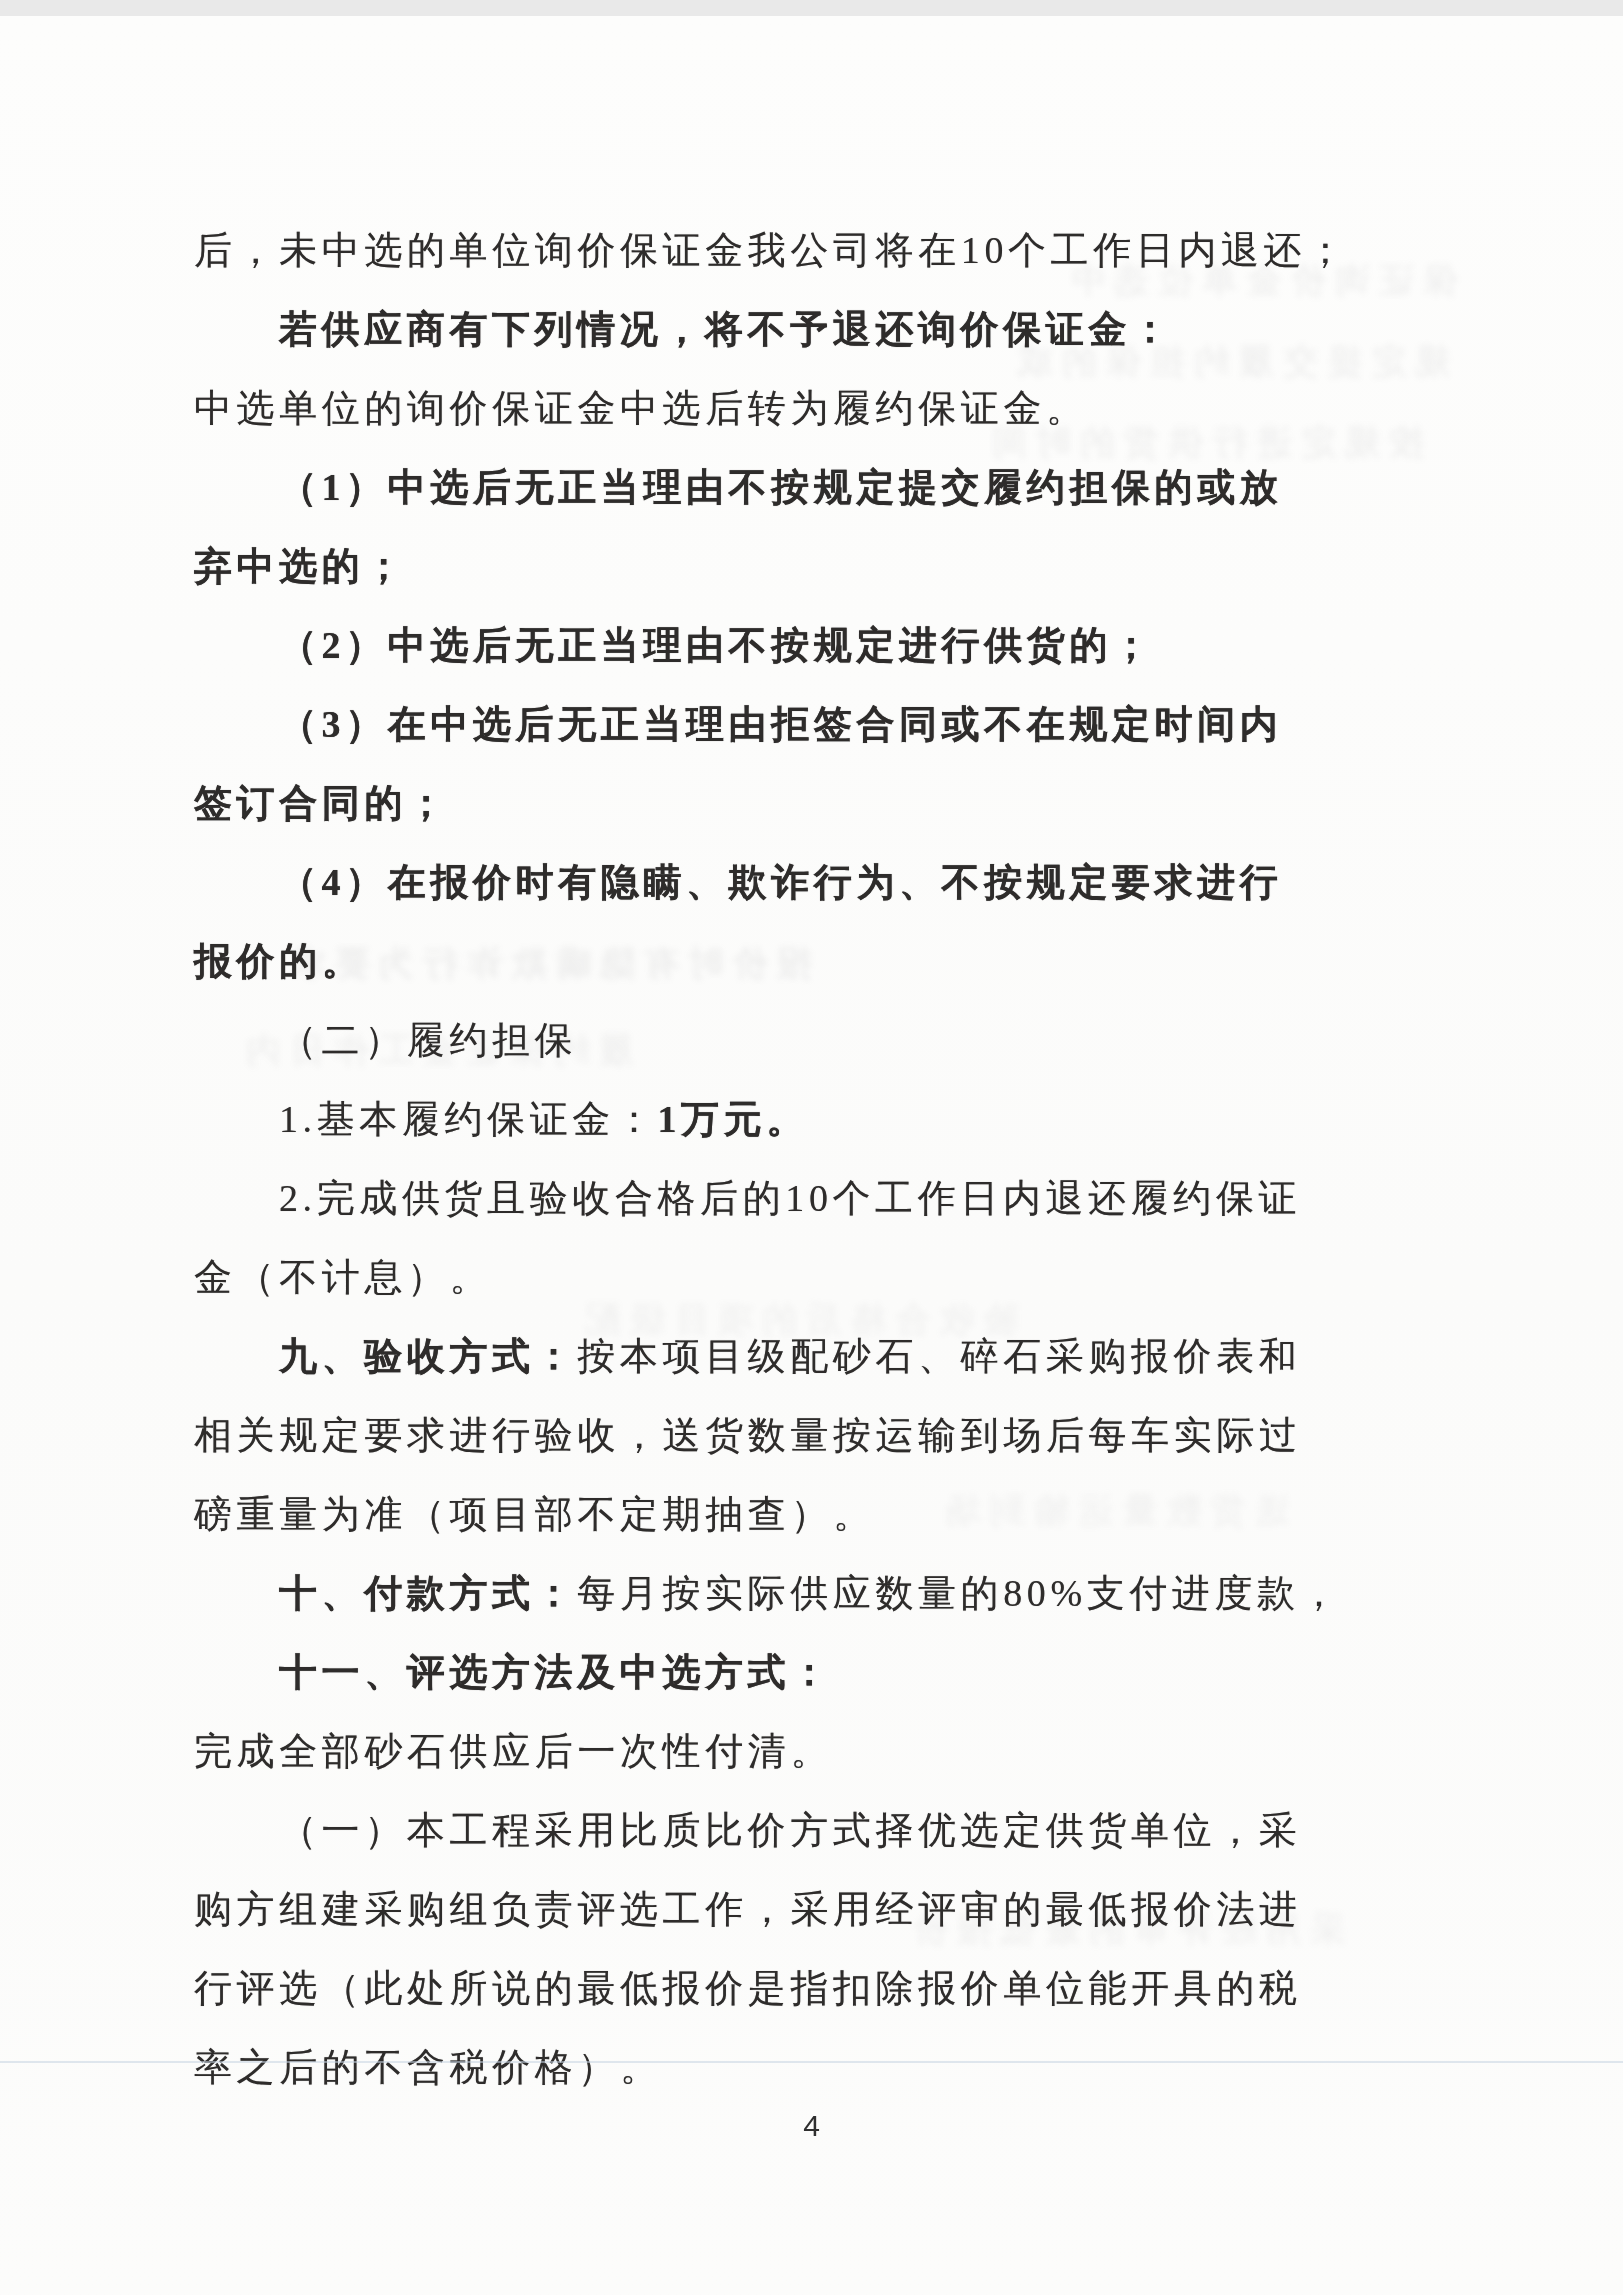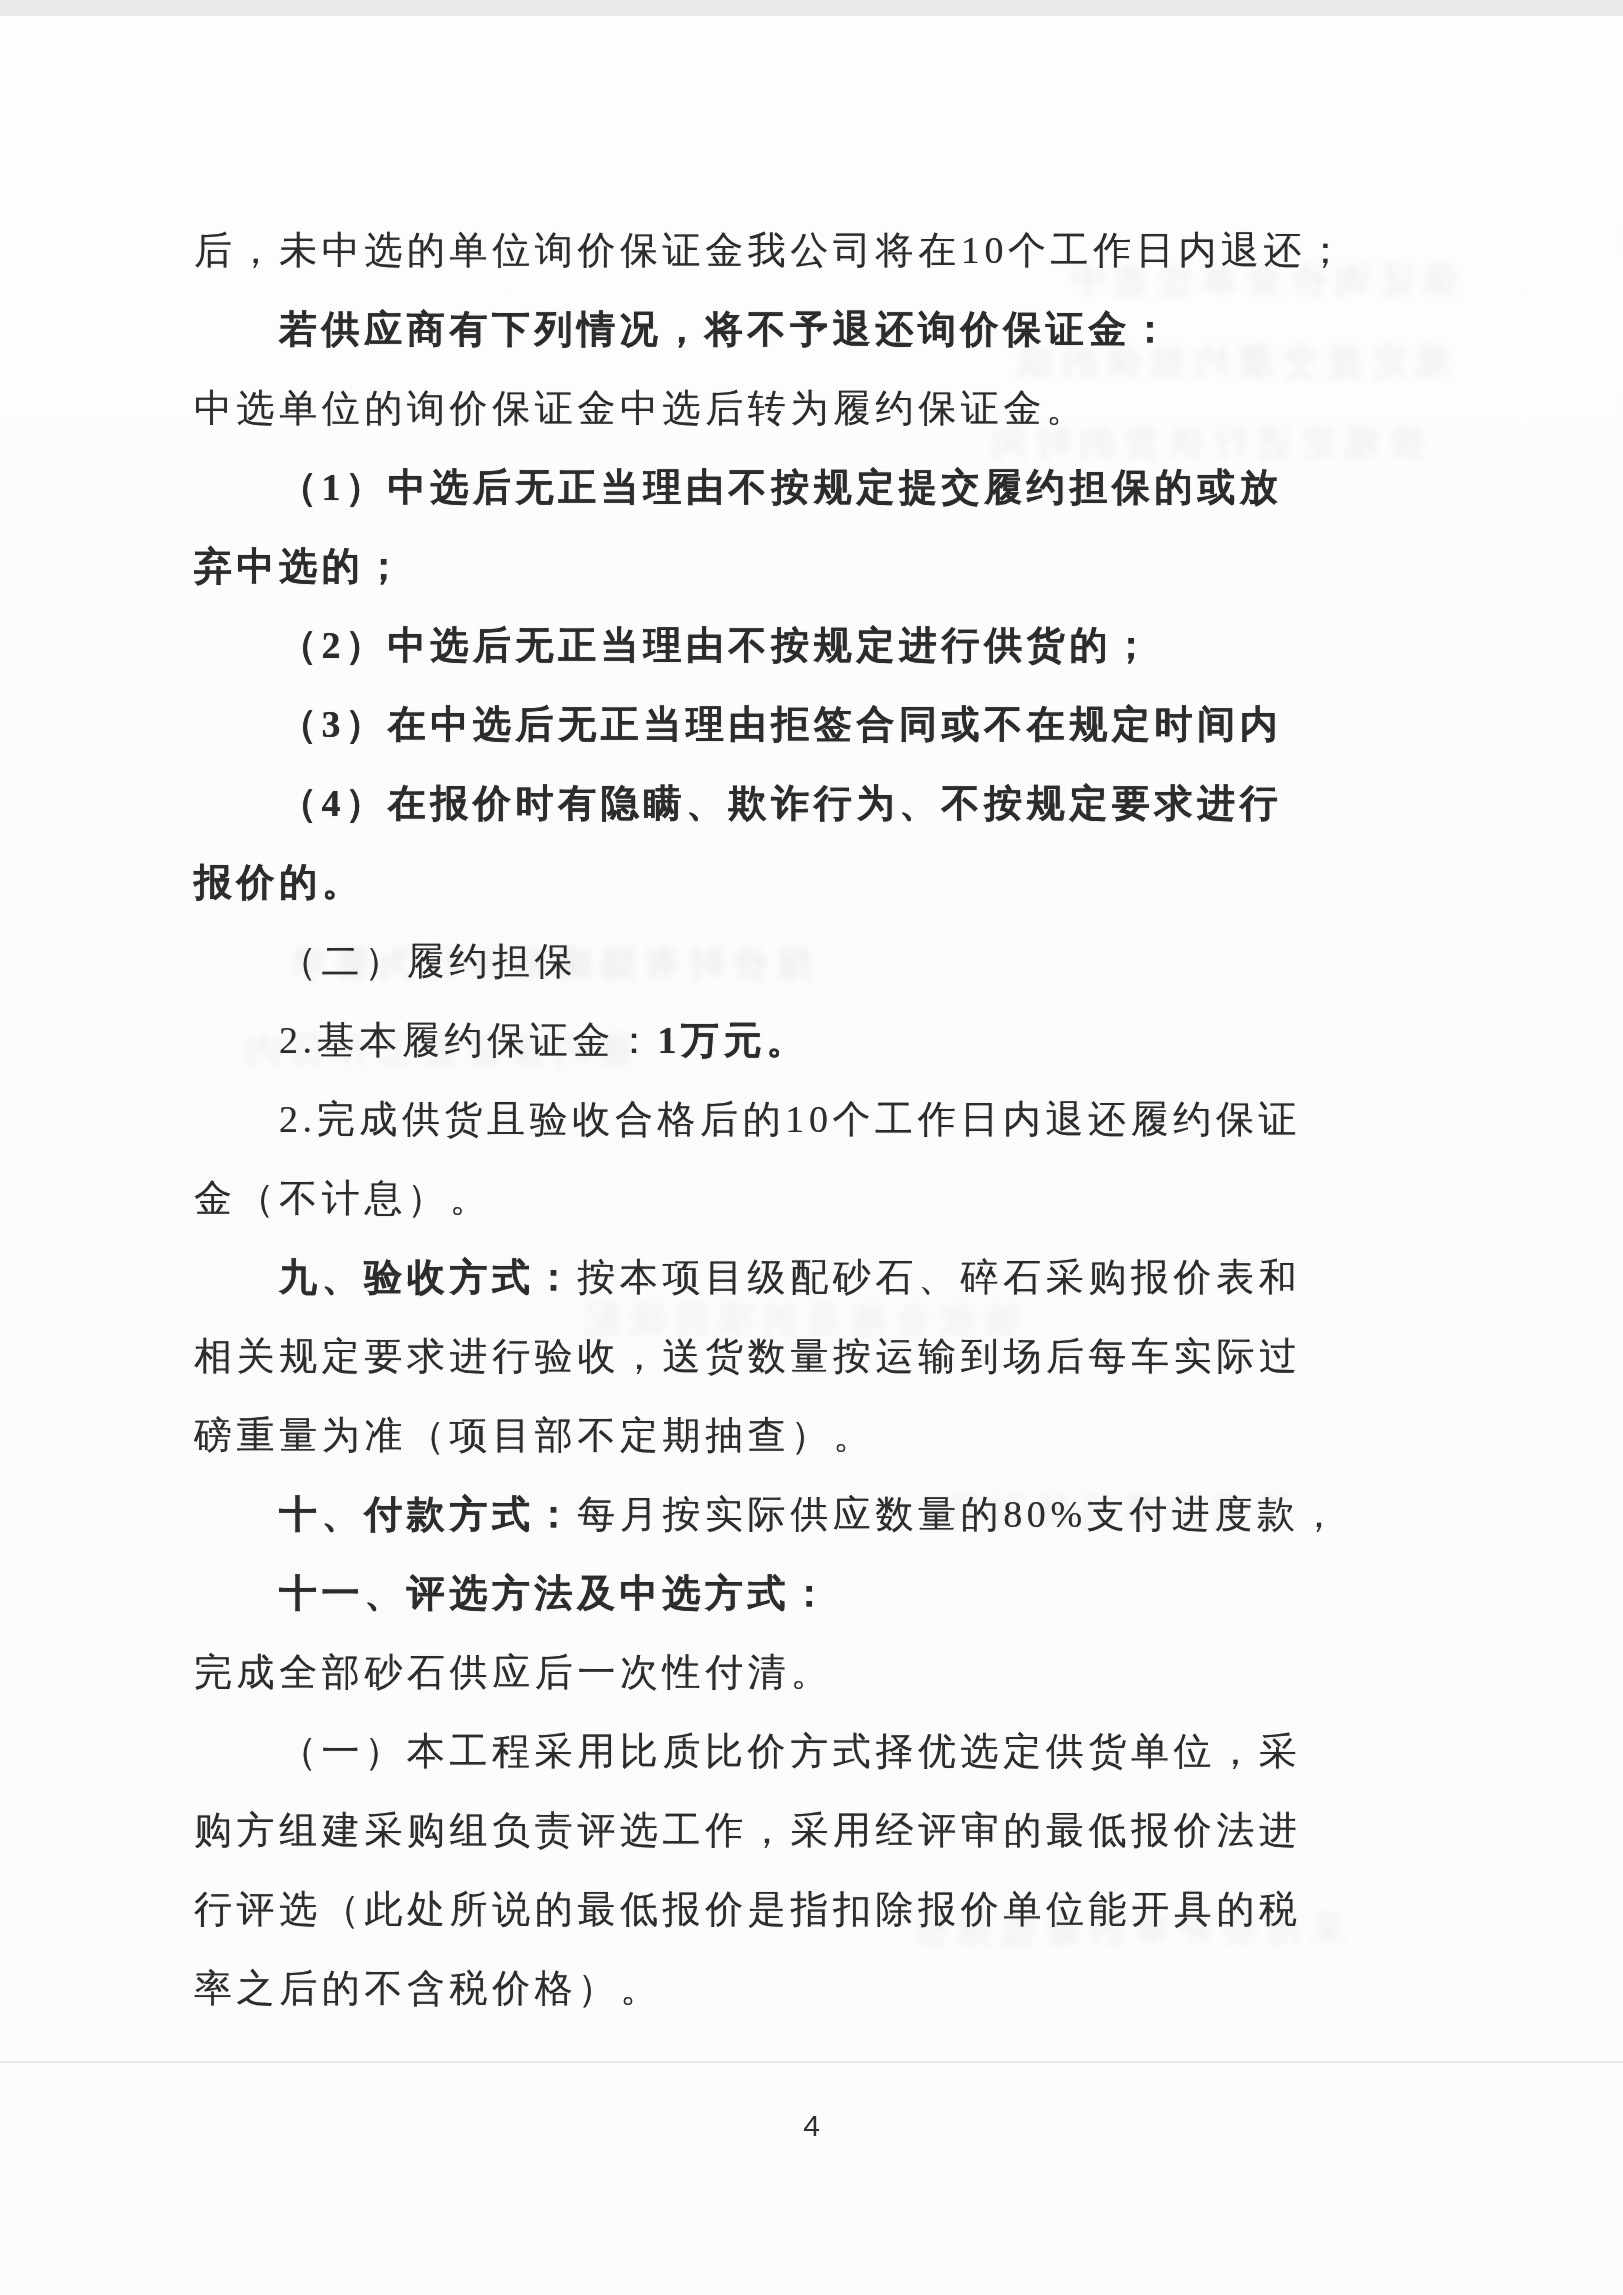--- a/index.html
+++ b/index.html
@@ -95,24 +95,25 @@
       <div class="ghost ghost-8">采用经评审的最低报价</div>
     </div>
   <div class="content" id="doc-lines">
       <div class="line"><span class="seg">后，未中选的单位询价保证金我公司将在10个工作日内退还；</span></div>
       <div class="line indent"><span class="seg bold">若供应商有下列情况，将不予退还询价保证金：</span></div>
       <div class="line"><span class="seg">中选单位的询价保证金中选后转为履约保证金。</span></div>
       <div class="line indent"><span class="seg bold">（1）中选后无正当理由不按规定提交履约担保的或放</span></div>
       <div class="line"><span class="seg bold">弃中选的；</span></div>
       <div class="line indent"><span class="seg bold">（2）中选后无正当理由不按规定进行供货的；</span></div>
       <div class="line indent"><span class="seg bold">（3）在中选后无正当理由拒签合同或不在规定时间内</span></div>
+      <div class="line"><span class="seg bold">签订合同的；</span></div>
       <div class="line indent"><span class="seg bold">（4）在报价时有隐瞒、欺诈行为、不按规定要求进行</span></div>
       <div class="line"><span class="seg bold">报价的。</span></div>
       <div class="line indent"><span class="seg">（二）履约担保</span></div>
-      <div class="line indent"><span class="seg">2.基本履约保证金：</span><span class="seg bold">1万元。</span></div>
+      <div class="line indent"><span class="seg">1.基本履约保证金：</span><span class="seg bold">1万元。</span></div>
       <div class="line indent"><span class="seg">2.完成供货且验收合格后的10个工作日内退还履约保证</span></div>
       <div class="line"><span class="seg">金（不计息）。</span></div>
       <div class="line indent"><span class="seg bold">九、验收方式：</span><span class="seg">按本项目级配砂石、碎石采购报价表和</span></div>
       <div class="line"><span class="seg">相关规定要求进行验收，送货数量按运输到场后每车实际过</span></div>
       <div class="line"><span class="seg">磅重量为准（项目部不定期抽查）。</span></div>
       <div class="line indent"><span class="seg bold">十、付款方式：</span><span class="seg">每月按实际供应数量的80%支付进度款，</span></div>
       <div class="line indent"><span class="seg bold">十一、评选方法及中选方式：</span></div>
       <div class="line"><span class="seg">完成全部砂石供应后一次性付清。</span></div>
       <div class="line indent"><span class="seg">（一）本工程采用比质比价方式择优选定供货单位，采</span></div>
       <div class="line"><span class="seg">购方组建采购组负责评选工作，采用经评审的最低报价法进</span></div>

